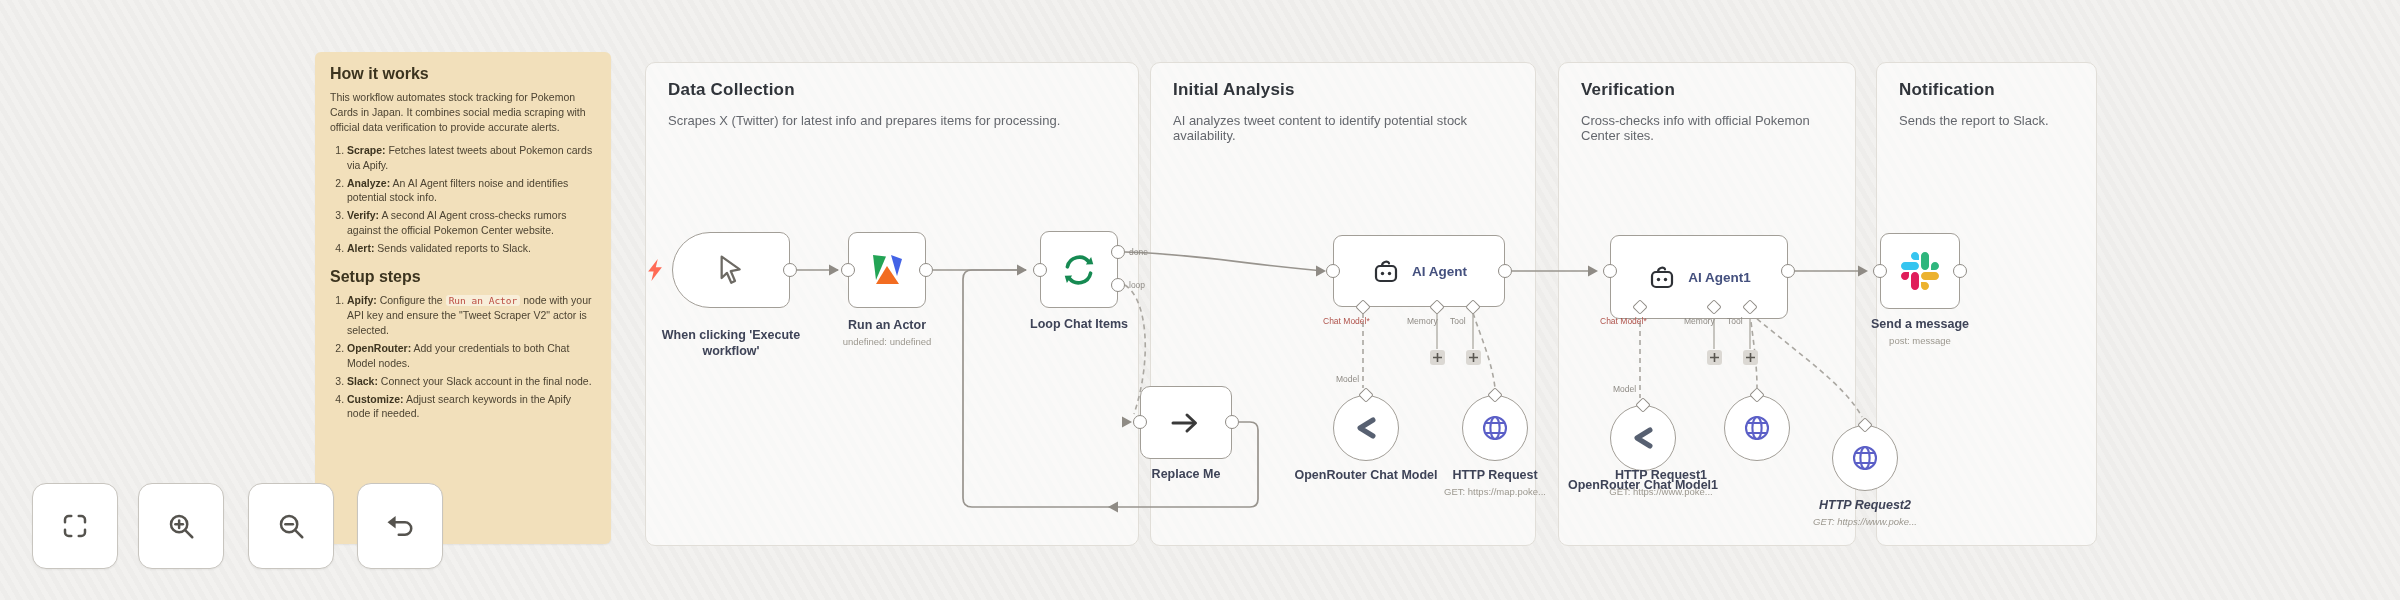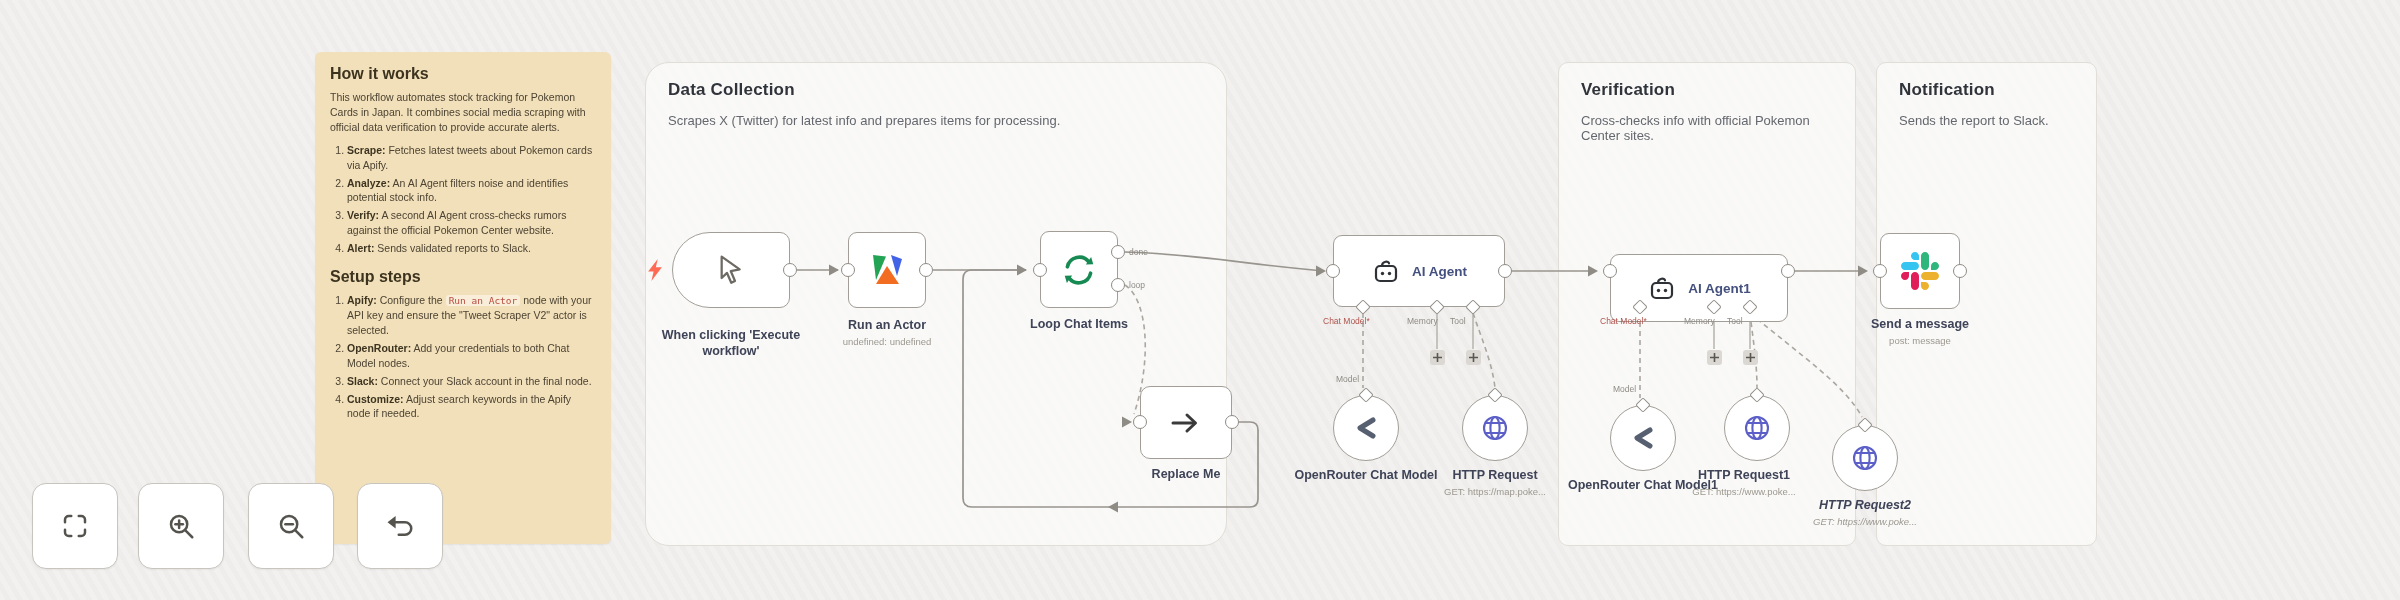--- a/index.html
+++ b/index.html
@@ -30,23 +30,27 @@
   .plus{position:absolute;width:15px;height:15px;background:#dbd8d3;border-radius:3px;display:flex;align-items:center;justify-content:center;z-index:5;}
   .ctrl{position:absolute;width:84px;height:84px;background:#fff;border:1.5px solid #c8c5bf;border-radius:14px;display:flex;align-items:center;justify-content:center;box-shadow:0 1px 2px rgba(0,0,0,.05);z-index:20;cursor:pointer;}
   svg.wire{position:absolute;left:0;top:0;z-index:3;}
   .nodewrap{position:absolute;left:0;top:0;z-index:4;width:100%;height:100%;}
 </style>
 </head>
 <body>
 
 <div id="canvas">
 
-  <div class="section" style="left:645px;top:62px;width:582px;height:484px;border-radius:24px;">
+  <div class="section" style="left:645px;top:62px;width:494px;height:484px;">
     <h2>Data Collection</h2>
     <p>Scrapes X (Twitter) for latest info and prepares items for processing.</p>
+  </div>
+  <div class="section" style="left:1150px;top:62px;width:386px;height:484px;">
+    <h2>Initial Analysis</h2>
+    <p>AI analyzes tweet content to identify potential stock availability.</p>
   </div>
   <div class="section" style="left:1876px;top:62px;width:221px;height:484px;">
     <h2>Notification</h2>
     <p>Sends the report to Slack.</p>
   </div>
   <div class="section" style="left:1558px;top:62px;width:298px;height:484px;">
     <h2>Verification</h2>
     <p>Cross-checks info with official Pokemon Center sites.</p>
   </div>
 
@@ -204,21 +208,21 @@
           <path d="M7.5,12 H26.5 M7.5,22 H26.5"></path>
         </g>
       </svg>
     </div>
     <div class="dport" style="left:1495px;top:395px;"></div>
     <div class="nlabel" style="left:1420px;top:468px;width:150px;">
       <span>HTTP Request</span>
       <div class="nsub">GET: https://map.poke...</div>
     </div>
 
-    <div class="node" style="left:1610px;top:235px;width:178px;height:68px;margin-top:19px;">
+    <div class="node" style="left:1610px;top:235px;width:178px;height:84px;">
       <div class="agent-inner">
         <svg width="30" height="26" viewBox="0 0 30 26">
           <rect x="5" y="8" width="20" height="15" rx="4" fill="none" stroke="#2e3136" stroke-width="2.2"></rect>
           <path d="M11,8 C11,3 18,2.5 18,5.5" fill="none" stroke="#2e3136" stroke-width="2.2" stroke-linecap="round"></path>
           <circle cx="11.5" cy="15.5" r="1.7" fill="#2e3136"></circle>
           <circle cx="18.5" cy="15.5" r="1.7" fill="#2e3136"></circle>
         </svg>
         <span class="agent-name">AI Agent1</span>
       </div>
     </div>
@@ -253,21 +257,21 @@
     <div class="node circle" style="left:1724px;top:395px;width:66px;height:66px;">
       <svg width="34" height="34" viewBox="0 0 34 34">
         <g stroke="#5b5fc7" stroke-width="2.1" fill="none">
           <circle cx="17" cy="17" r="11"></circle>
           <ellipse cx="17" cy="17" rx="4.6" ry="11"></ellipse>
           <path d="M7.5,12 H26.5 M7.5,22 H26.5"></path>
         </g>
       </svg>
     </div>
     <div class="dport" style="left:1757px;top:395px;"></div>
-    <div class="nlabel" style="left:1669px;top:468px;width:150px;">
+    <div class="nlabel" style="left:1586px;top:468px;width:150px;">
       <span>HTTP Request1</span>
       <div class="nsub">GET: https://www.poke...</div>
     </div>
 
     <div class="node circle" style="left:1832px;top:425px;width:66px;height:66px;">
       <svg width="34" height="34" viewBox="0 0 34 34">
         <g stroke="#5b5fc7" stroke-width="2.1" fill="none">
           <circle cx="17" cy="17" r="11"></circle>
           <ellipse cx="17" cy="17" rx="4.6" ry="11"></ellipse>
           <path d="M7.5,12 H26.5 M7.5,22 H26.5"></path>

